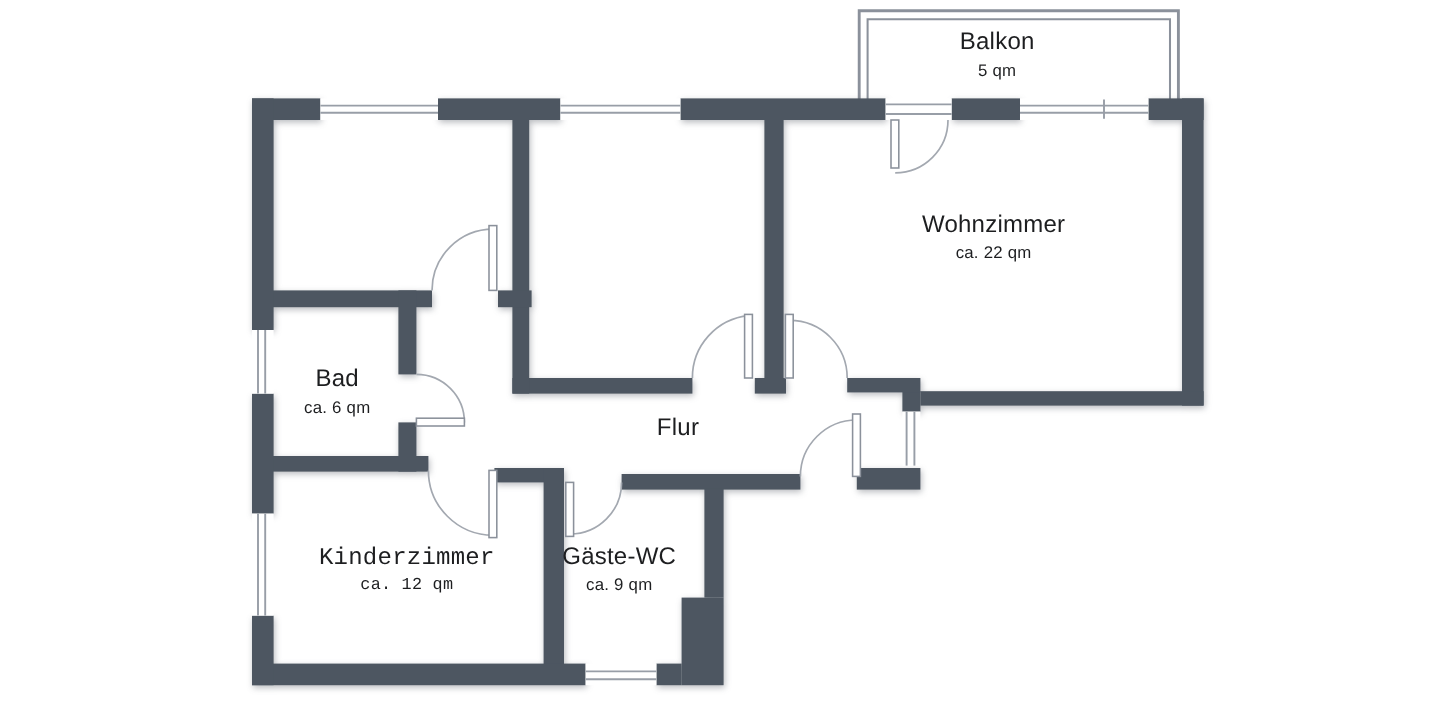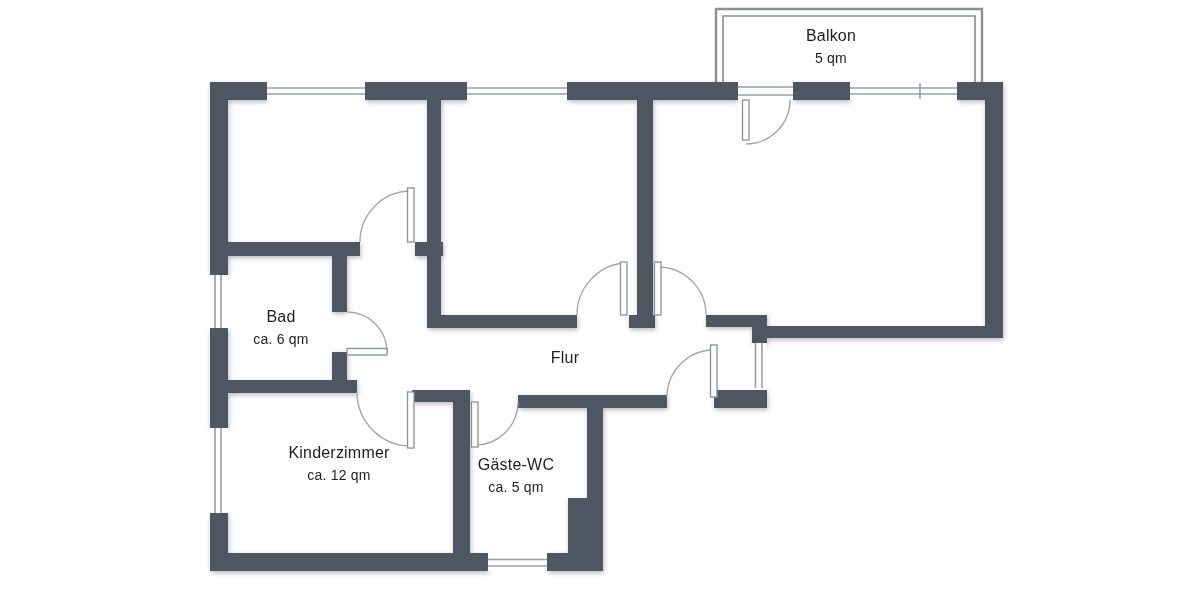--- a/index.html
+++ b/index.html
@@ -10,30 +10,30 @@
          font-family:"Liberation Sans", sans-serif;}
   svg{position:absolute;left:0;top:0;}
   .walls{fill:var(--wall);}
   .wallgroup{filter:drop-shadow(1px 2px 2.5px rgba(70,76,88,0.38));}
   .winrect{fill:#ffffff;}
   .thin{stroke:var(--line);stroke-width:1.6;fill:none;}
   .arc{stroke:#a3a8b0;stroke-width:1.4;fill:none;}
   .leaf{fill:#ffffff;stroke:var(--leafline);stroke-width:1.3;}
   .rail{stroke:var(--leafline);fill:none;}
   .room-label{position:absolute;transform:translate(-50%,-50%);text-align:center;color:var(--text);white-space:nowrap;}
-  .room-label .name{font-size:16px;line-height:23px;letter-spacing:0.2px;}
+  .room-label .name{font-size:20px;line-height:23px;letter-spacing:0.2px;}
   .room-label .area{font-size:14px;line-height:23px;letter-spacing:0.2px;}
   .room-label .area:empty{display:none;}
   .pos-kueche{left:324px;top:172px;}
   .pos-schlafzimmer{left:546px;top:195px;}
   .pos-wohnzimmer{left:828px;top:199px;}
   .pos-balkon{left:831px;top:47px;}
   .pos-bad{left:281px;top:328px;}
   .pos-flur{left:565px;top:357px;}
-  .pos-kinderzimmer{left:339px;top:464px;}
+  .pos-kinderzimmer{left:339px;top:477px;font-family:Liberation Mono, monospace;}
   .pos-gaeste-wc{left:516px;top:476px;}
 </style>
 </head>
 <body>
 
 <div class="stage">
 
   <svg width="1200" height="600" viewBox="0 0 1200 600">
 
     <g>
@@ -163,34 +163,38 @@
         <path class="arc" d="M 667 397 A 47 47 0 0 1 714 350"></path>
         <rect class="leaf" x="710.5" y="345" width="6.5" height="52"></rect>
       </g>
       <g>
         <path class="arc" d="M 790 100 A 44 44 0 0 1 746 144"></path>
         <rect class="leaf" x="742.5" y="100" width="6.5" height="40"></rect>
       </g>
     </g>
   </svg>
 
+  <div class="room-label pos-wohnzimmer">
+    <div class="name">Wohnzimmer</div>
+    <div class="area">ca. 22 qm</div>
+  </div>
   <div class="room-label pos-balkon">
     <div class="name">Balkon</div>
     <div class="area">5 qm</div>
   </div>
   <div class="room-label pos-bad">
     <div class="name">Bad</div>
     <div class="area">ca. 6 qm</div>
   </div>
   <div class="room-label pos-flur">
     <div class="name">Flur</div>
 
   </div>
   <div class="room-label pos-kinderzimmer">
     <div class="name">Kinderzimmer</div>
     <div class="area">ca. 12 qm</div>
   </div>
   <div class="room-label pos-gaeste-wc">
     <div class="name">Gäste-WC</div>
-    <div class="area">ca. 5 qm</div>
+    <div class="area">ca. 9 qm</div>
   </div>
 
 </div>
 
 </body></html>

